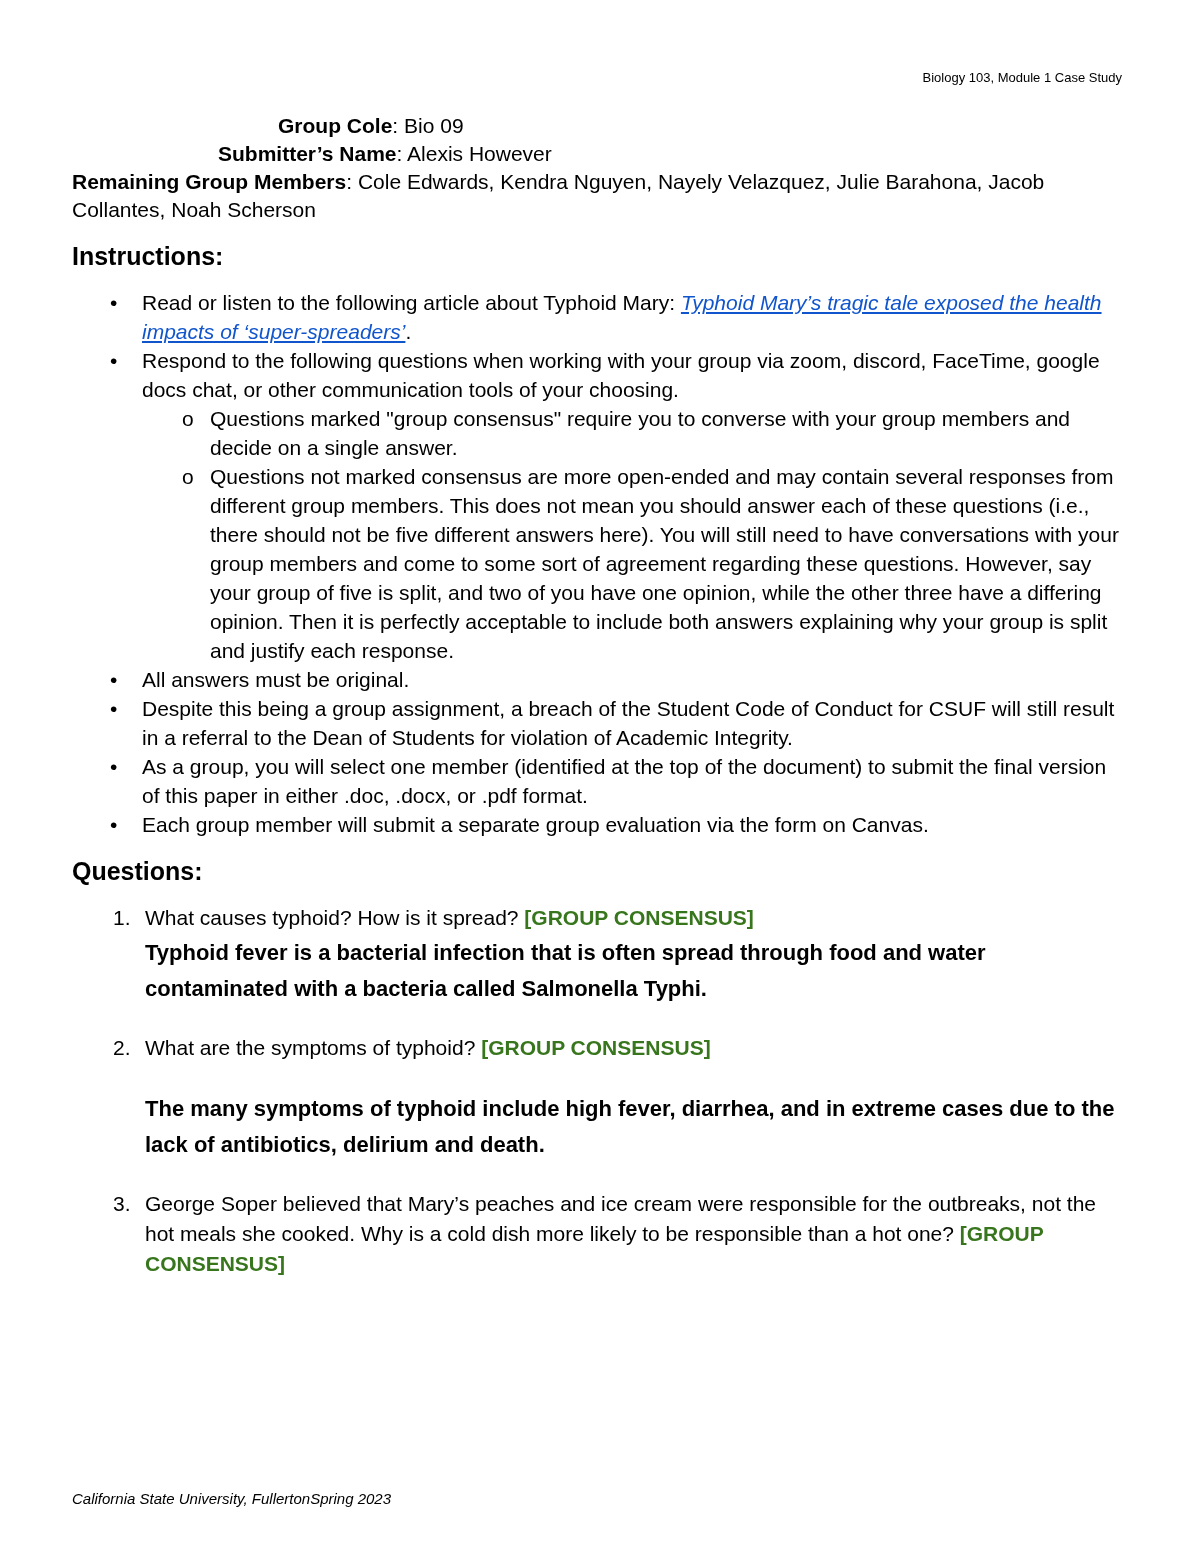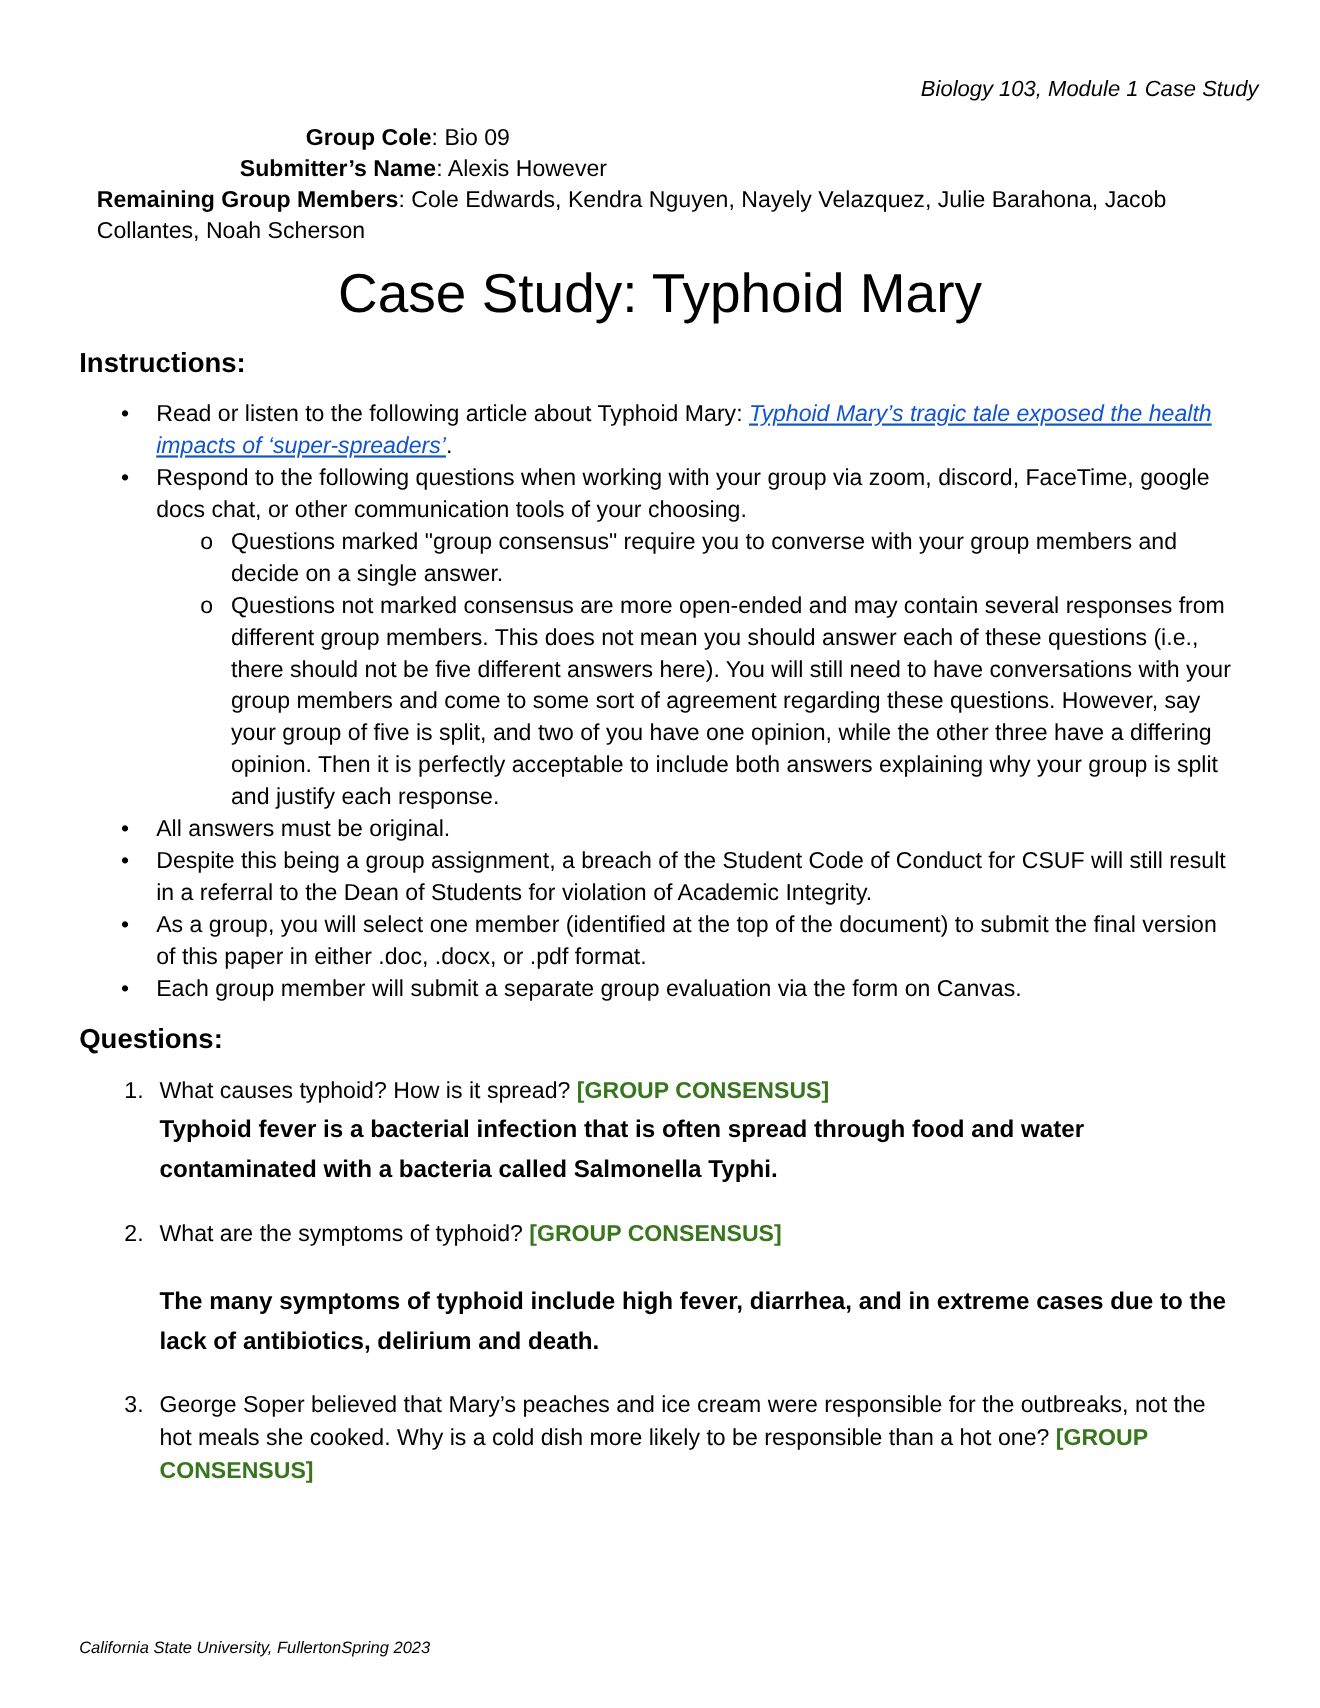--- a/index.html
+++ b/index.html
@@ -14,32 +14,31 @@
     width: 1200px;
     height: 1553px;
     background: #ffffff;
     font-family: "Liberation Sans", "DejaVu Sans", sans-serif;
     color: var(--ink);
     overflow: hidden;
   }
   .running-header {
     position: absolute;
     top: 70px;
-    right: 56px;
-    font-size: 20px;
-    font-style: italic;
+    right: 78px;
+    font-size: 13px;
     color: var(--ink);
   }
   .content {
     padding: 112px 72px 0 72px;
   }
   .meta { font-size: 21px; line-height: 28px; }
   .meta .line1 { margin-left: 206px; }
   .meta .line2 { margin-left: 146px; }
-  .meta .line3 { margin-left: 16px; }
+  .meta .line3 { margin-left: 0; }
   .meta .lbl { font-weight: bold; }
   .doc-title {
     margin-top: 12px;
     text-align: center;
     font-size: 50px;
     line-height: 62px;
     font-weight: normal;
   }
   .section-heading {
     margin-top: 16px;
@@ -96,21 +95,20 @@
   </div>
 
   <div class="content">
 
     <div class="meta">
       <div class="line1"><span class="lbl">Group Cole</span><span>: </span><span>Bio 09</span></div>
       <div class="line2"><span class="lbl">Submitter’s Name</span><span>: </span><span>Alexis However</span></div>
       <div class="line3"><span class="lbl">Remaining Group Members</span><span>: </span><span>Cole Edwards, Kendra Nguyen, Nayely Velazquez, Julie Barahona, Jacob Collantes, Noah Scherson</span></div>
     </div>
 
-    <h1 class="doc-title">Case Study: Typhoid Mary</h1>
 
     <div class="section-heading">Instructions:</div>
 
     <div class="ilist">
 
       <div class="li l1">
         <span class="marker">•</span>
         <span class="text"><span>Read or listen to the following article about Typhoid Mary: </span><a class="doc-link">Typhoid Mary’s tragic tale exposed the health impacts of ‘super-spreaders’</a><span>.</span></span>
       </div>
 

